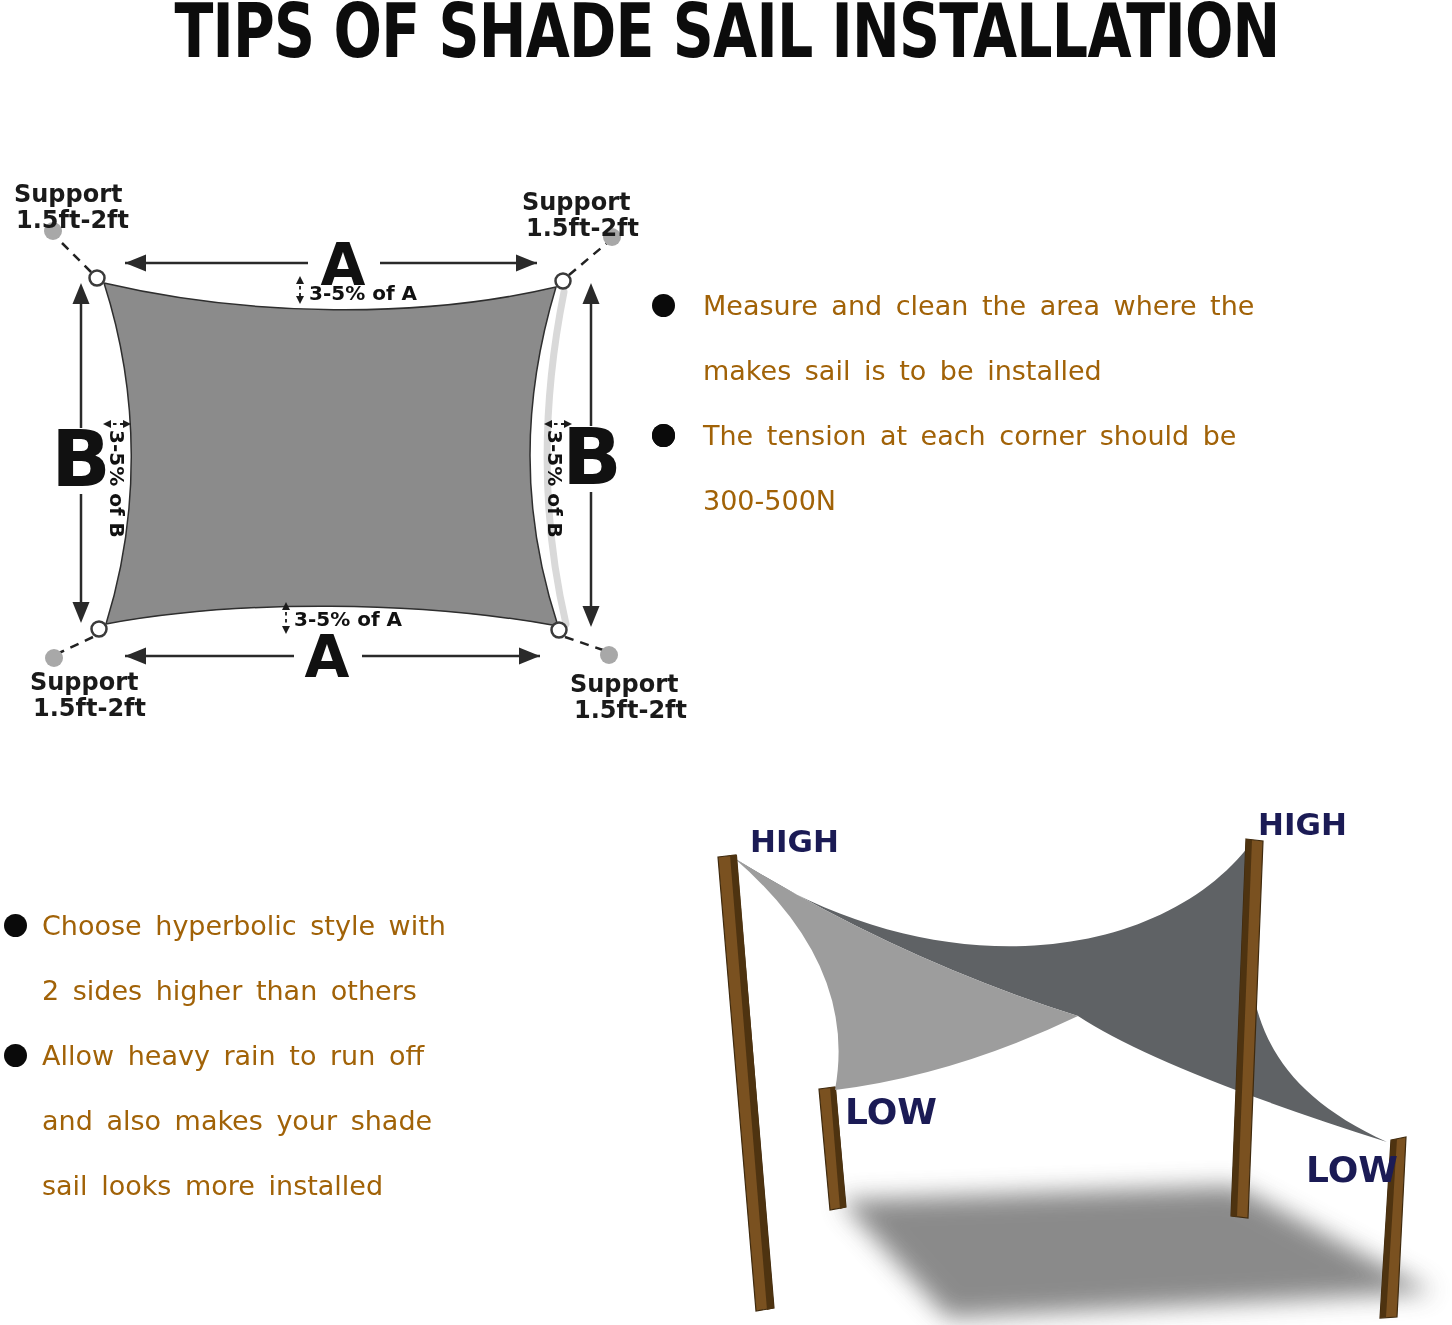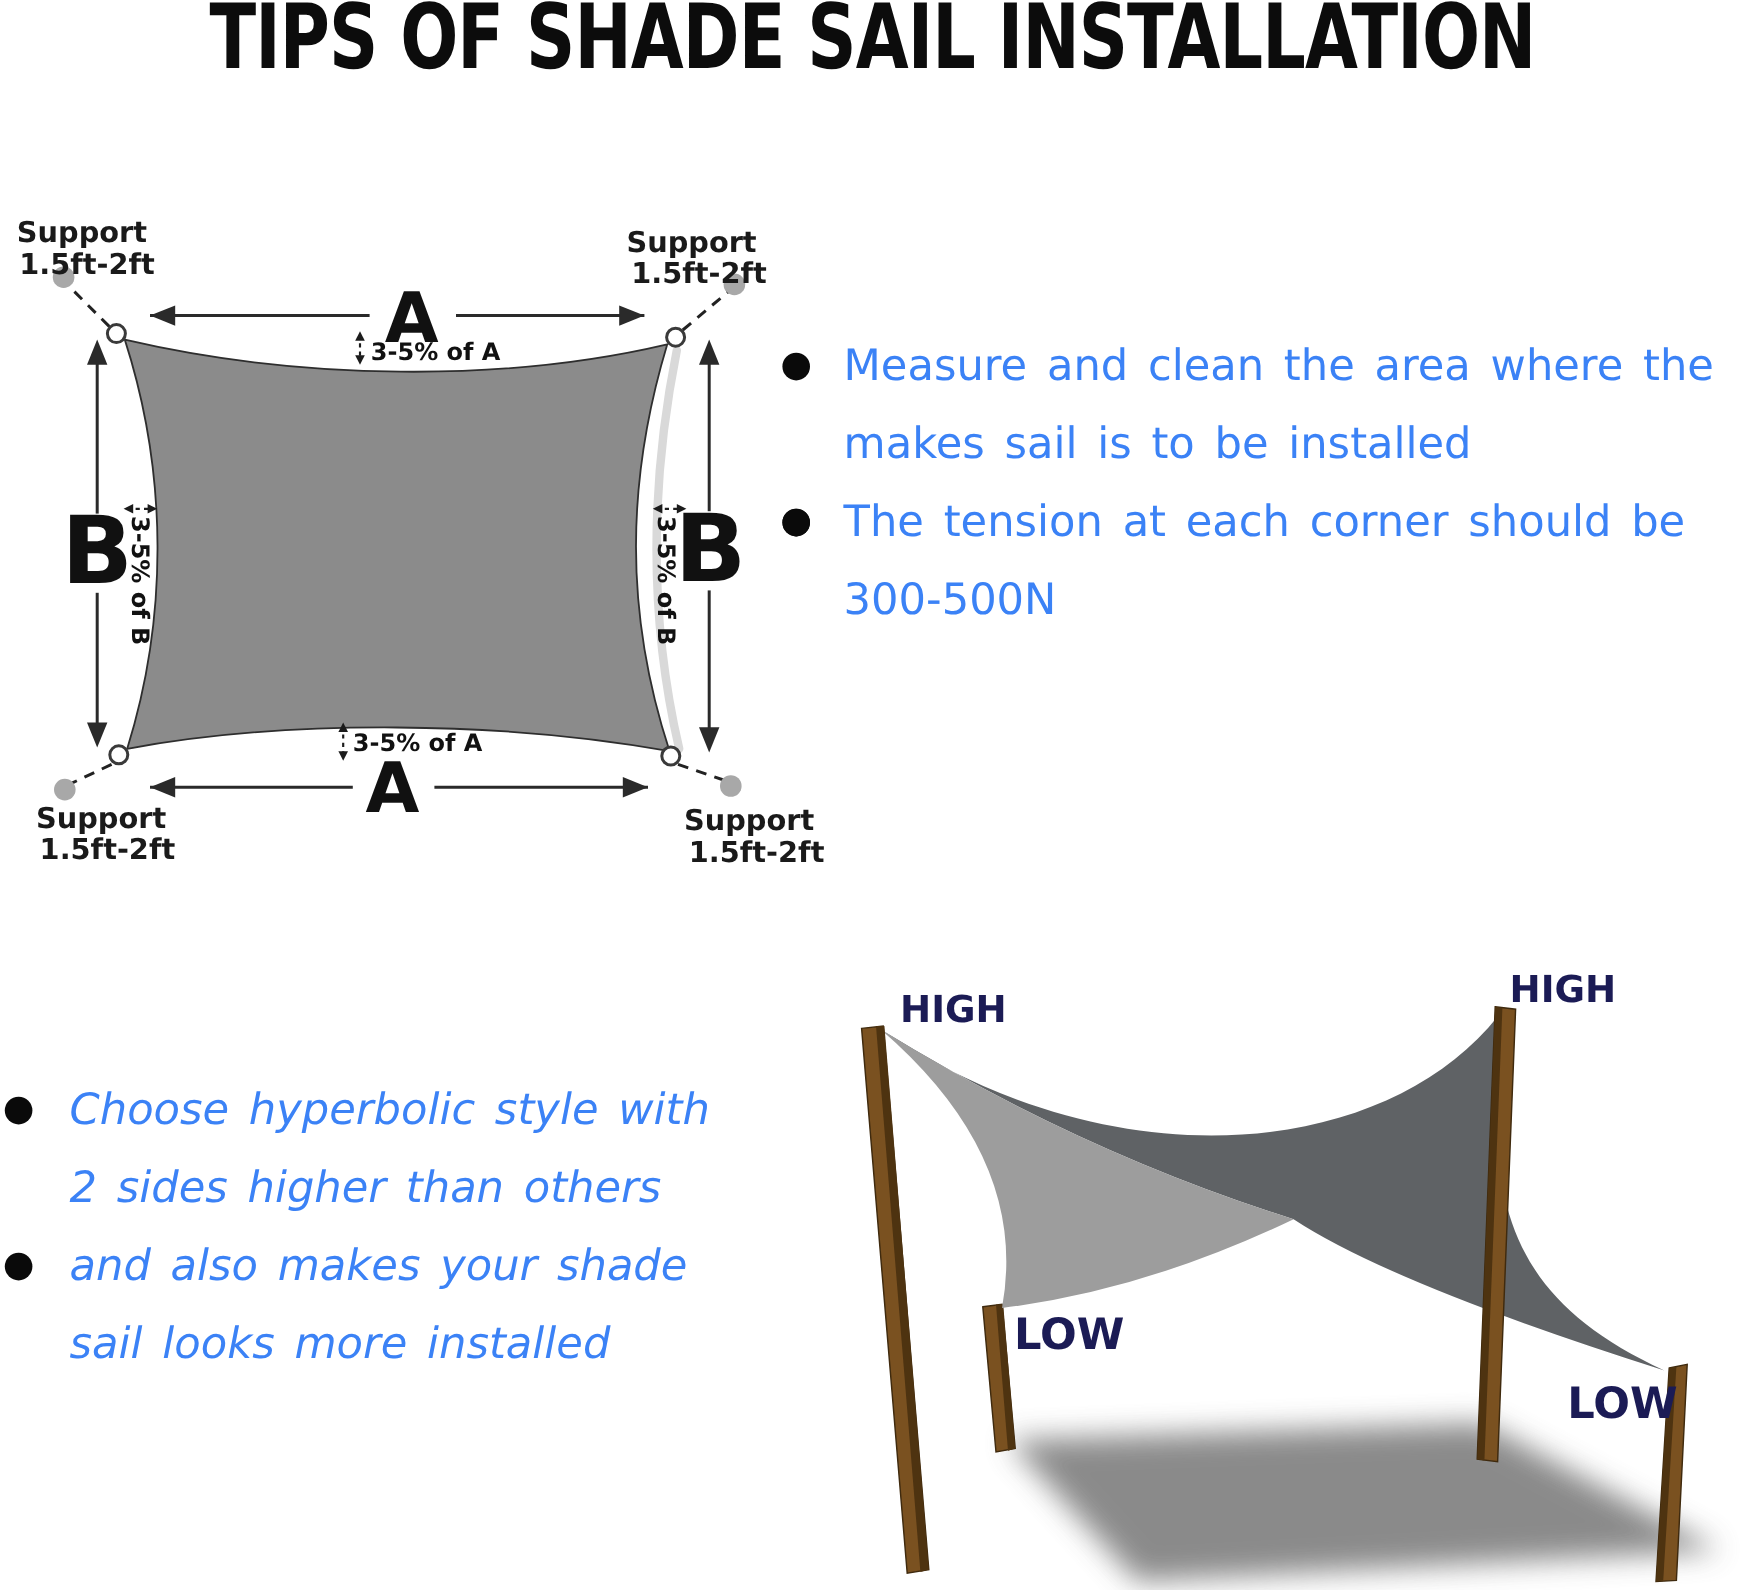--- a/index.html
+++ b/index.html
@@ -12,28 +12,28 @@
   }
   
   #title-wrap { position:absolute; left:0; right:0; top:-6px; text-align:center; }
   #title {
     display:inline-block; white-space:nowrap;
     font-size:75px; font-weight:800; letter-spacing:-1px; color:#0c0c0c;
     transform:scaleX(0.76); transform-origin:center top; line-height:1.0;
   }
   
   .bullets { position:absolute; margin:0; padding:0; list-style:none;
-             font-size:36px; line-height:65px; color:#3b82f6; word-spacing:5px; }
+             font-size:27px; line-height:65px; color:#a16207; word-spacing:5px; }
   .bullets li { position:relative; padding-left:58px; }
   .bullets .dot { position:absolute; left:7px; top:21px; width:23px; height:23px;
                   border-radius:50%; background:#0a0a0a; }
   .bullets .line { display:block; }
   #tips-right { left:645px; top:273px; width:805px; }
   #tips-left  { left:0px;  top:893px; width:625px; }
-  #tips-left li { padding-left:58px;font-style:italic; }
+  #tips-left li { padding-left:42px; }
   #tips-left .dot { left:4px; }
   svg { position:absolute; }
   svg text { font-family:"DejaVu Sans","Liberation Sans",sans-serif; }
 </style>
 </head>
 <body>
 
 <div id="page">
 
   <div id="title-wrap">
@@ -147,20 +147,21 @@
   </ul>
 
   <ul id="tips-left" class="bullets">
     <li>
       <span class="dot"></span>
       <span class="line">Choose hyperbolic style with</span>
       <span class="line">2 sides higher than others</span>
     </li>
     <li>
       <span class="dot"></span>
+      <span class="line">Allow heavy rain to run off</span>
       <span class="line">and also makes your shade</span>
       <span class="line">sail looks more installed</span>
     </li>
   </ul>
 
   <svg style="left:680px;top:790px" width="772" height="535" viewBox="680 790 772 535">
     <defs>
       <filter id="soft" x="-30%" y="-30%" width="160%" height="160%">
         <feGaussianBlur stdDeviation="12"></feGaussianBlur>
       </filter>

